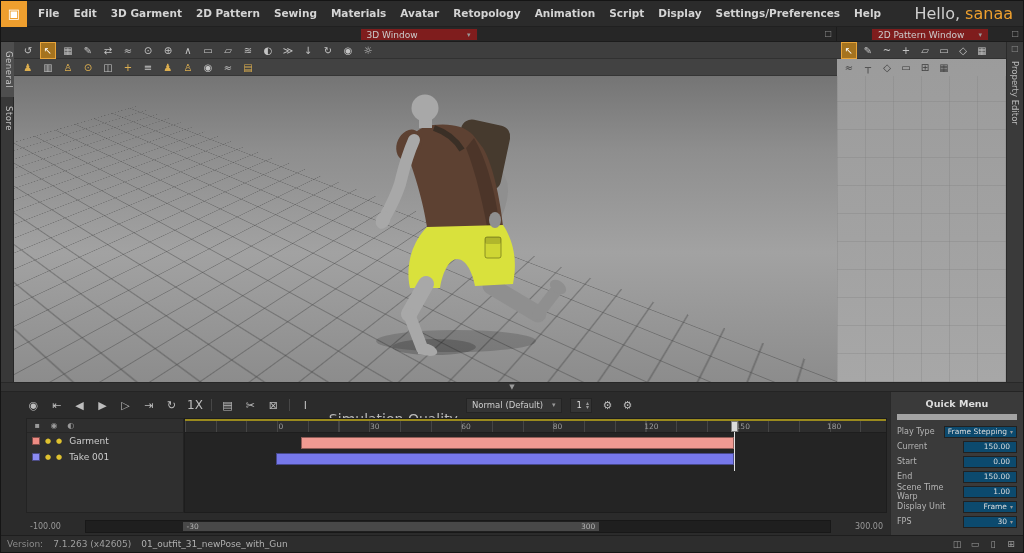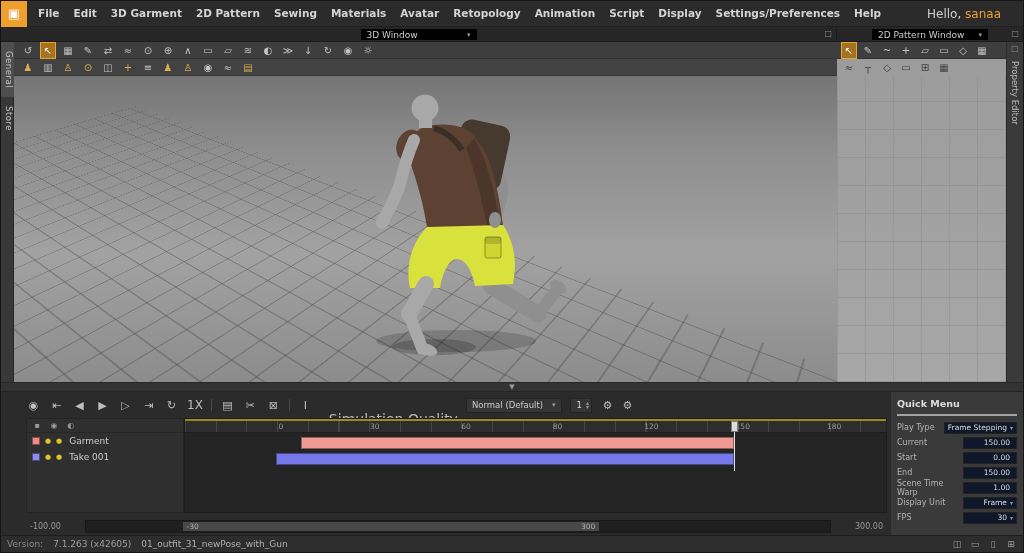--- a/index.html
+++ b/index.html
@@ -7,30 +7,30 @@
   .app { position:relative; width:1024px; height:553px; background:#2f2f2f; overflow:hidden;
          color:#c8c8c8; border:1px solid #151515; }
 
   
   .menubar { position:absolute; top:0; left:0; right:0; height:26px; background:#2b2b2b;
              border-bottom:1px solid #202020; display:flex; align-items:center; }
   .logo { width:26px; height:26px; background:#ef9f2e; color:#fff; display:flex;
           align-items:center; justify-content:center; font-size:13px; }
   .menus { display:flex; margin-left:4px;font-weight:bold; }
   .menu-item { padding:0 7px; line-height:25px; font-size:10.5px; color:#d4d4d4; cursor:default; }
-  .greeting { margin-left:auto; margin-right:22px; font-size:12px; color:#cfcfcf; }
+  .greeting { margin-left:auto; margin-right:10px; font-size:16px; color:#cfcfcf; }
   .greeting .user { color:#efa02e; }
 
   
   .tabbar { position:absolute; top:26px; left:0; right:0; height:15px; background:#262626;
             border-bottom:1px solid #1c1c1c; display:flex; }
   .tab-left { width:836px; position:relative; border-right:1px solid #1c1c1c; }
   .tab-right { flex:1; position:relative; }
   .win-select { position:absolute; left:50%; transform:translateX(-50%); top:1px; height:13px;
-                background:#000000; border:1px solid #272727; display:flex; align-items:center;
+                background:#7f1d1d; border:1px solid #272727; display:flex; align-items:center;
                 justify-content:space-between; padding:0 6px; font-size:9px; color:#cccccc;
                 min-width:118px; gap:10px; }
   .win-select .chev { font-size:7px; color:#999; }
   .corner-icon { position:absolute; right:4px; top:2px; font-size:8px; color:#8d8d8d; }
 
   
   .side-strip { position:absolute; left:0; top:41px; width:13px; height:340px; background:#383838;
                 border-right:1px solid #262626; display:flex; flex-direction:column; }
   .side-tab { writing-mode:vertical-rl; width:13px; font-size:8.5px; color:#c2c2c2;
               padding:9px 0; text-align:center; letter-spacing:.5px; }
@@ -125,24 +125,24 @@
   .scroll-row { position:absolute; left:25px; right:136px; bottom:3px; height:15px; display:flex;
                 align-items:center; gap:24px; font-size:8px; color:#9a9a9a; padding:0 4px; }
   .scroll-track { flex:1; height:13px; background:#1f1f1f; border:1px solid #181818; position:relative; }
   .scroll-handle { position:absolute; top:1px; bottom:1px; background:#484848; display:flex;
                    justify-content:space-between; align-items:center; padding:0 4px;
                    font-size:7.5px; color:#b2b2b2; }
 
   .quick-menu { position:absolute; right:0; top:0; width:133px; height:145px; background:#3a3a3a;
                 border-left:1px solid #292929; padding:4px 6px; }
   .qm-title { font-size:9.5px; font-weight:bold; color:#dddddd; padding:2px 0 5px;
-              border-bottom:2px solid #a3a3a3; margin-bottom:4px; }
+              border-bottom:6px solid #a3a3a3; margin-bottom:4px;text-align:center; }
   .qm-row { display:flex; align-items:center; justify-content:space-between; height:15px; }
   .qm-label { font-size:8px; color:#b5b5b5; }
-  .qm-value { min-width:54px; height:12px; background:#0f172a; border:1px solid #212121;
+  .qm-value { min-width:54px; height:12px; background:#0c4a6e; border:1px solid #212121;
               font-size:7.5px; color:#dddddd; display:flex; align-items:center;
               justify-content:flex-end; gap:3px; padding:0 3px; }
   .qm-chev { font-size:6px; color:#999; }
 
   
   .statusbar { position:absolute; bottom:0; left:0; right:0; height:17px; background:#2d2d2d;
                border-top:1px solid #1e1e1e; display:flex; align-items:center; padding:0 6px;
                font-size:9px; gap:10px; }
   .sb-ver-label { color:#8a8a8a; }
   .sb-ver-value { color:#9f9f9f; }

